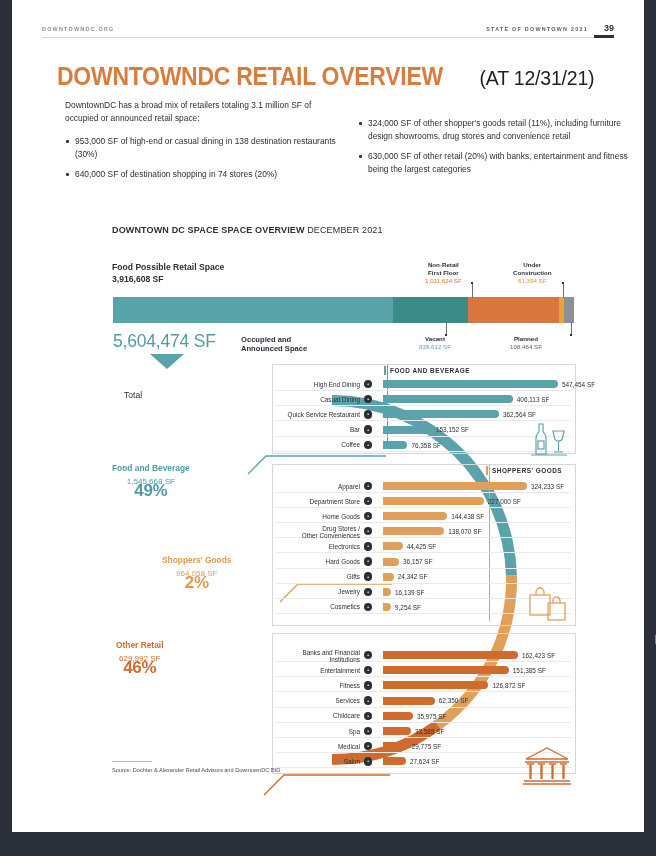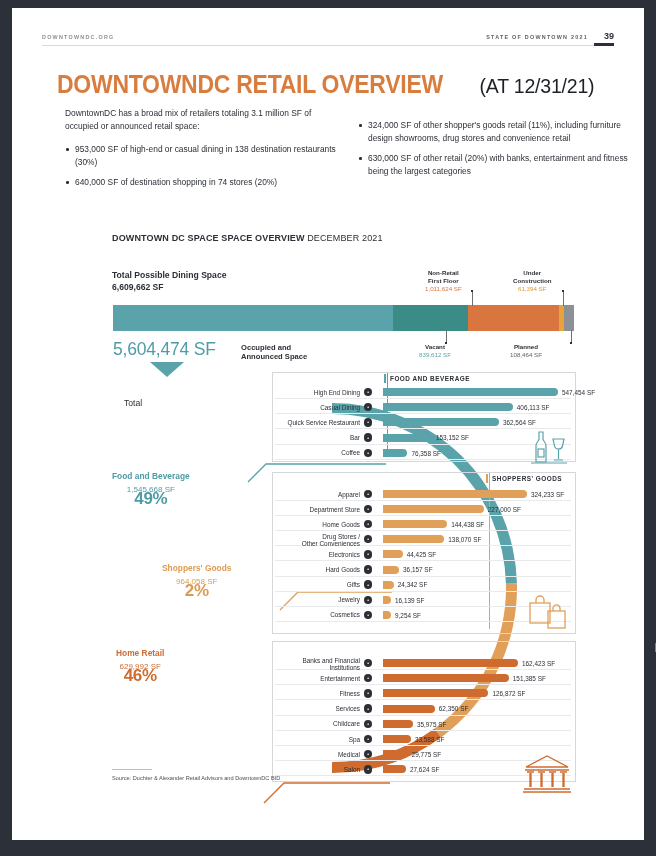--- a/index.html
+++ b/index.html
@@ -3,21 +3,21 @@
 <meta charset="utf-8">
 <style>
   html,body{margin:0;padding:0;}
   body{
     width:656px;height:856px;overflow:hidden;
     background:#2c3039;
     font-family:"Liberation Sans",sans-serif;
     -webkit-font-smoothing:antialiased;
   }
   .page{
-    position:absolute;left:12px;top:8px;
+    position:absolute;left:12px;top:0;
     width:632px;height:832px;background:#ffffff;
   }
 
   
   .runhead{position:absolute;left:30px;top:24px;width:572px;height:20px;}
   .runhead .left{
     position:absolute;left:0;top:2px;font-size:5.4px;letter-spacing:1.25px;
     color:#8c8f95;font-weight:700;
   }
   .runhead .right{
@@ -128,35 +128,35 @@
 
   <div class="intro">
     <div class="col colL">
       <p>DowntownDC has a broad mix of retailers totaling 3.1 million SF of occupied or announced retail space:</p>
       <ul>
         <li>953,000 SF of high-end or casual dining in 138 destination restaurants (30%)</li>
         <li>640,000 SF of destination shopping in 74 stores (20%)</li>
       </ul>
     </div>
     <div class="col colR">
-      <ul style="margin-top:12px;">
+      <ul style="margin-top:18px;">
         <li>324,000 SF of other shopper's goods retail (11%), including furniture design showrooms, drug stores and convenience retail</li>
         <li>630,000 SF of other retail (20%) with banks, entertainment and fitness being the largest categories</li>
       </ul>
     </div>
   </div>
 
   <div class="chart-head">
     <b>DOWNTOWN DC SPACE SPACE OVERVIEW</b>
     <span>DECEMBER 2021</span>
   </div>
 
   <div class="tprs">
-    <div>Total Possible Dining Space</div>
-    <div>6,609,662 SF</div>
+    <div>Food Possible Retail Space</div>
+    <div>3,916,608 SF</div>
   </div>
 
   <div class="stack" id="stackbar">
       <div class="seg" style="left: 0px; width: 280.462px; background: rgb(90, 163, 171);"></div>
       <div class="seg" style="left: 280.462px; width: 75px; background: rgb(59, 140, 135);"></div>
       <div class="seg" style="left: 355.462px; width: 90.3654px; background: rgb(217, 118, 63);"></div>
       <div class="seg" style="left: 445.827px; width: 5.48414px; background: rgb(232, 163, 58);"></div>
       <div class="seg" style="left: 451.311px; width: 9.68877px; background: rgb(141, 144, 151);"></div>
     </div>
 
@@ -204,21 +204,21 @@
     <span class="n">Food and Beverage</span><br>
     <span class="v">1,545,668 SF</span>
     <span class="p">49%</span>
   </div>
   <div class="arclab" style="left:150px;top:553px;color:#dd9a4f;">
     <span class="n">Shoppers' Goods</span><br>
     <span class="v">964,058 SF</span>
     <span class="p">2%</span>
   </div>
   <div class="arclab" style="left:104px;top:638px;color:#cf6b2f;">
-    <span class="n">Home Retail</span><br>
+    <span class="n">Other Retail</span><br>
     <span class="v">629,992 SF</span>
     <span class="p">46%</span>
   </div>
 
   <svg id="connectors" style="position:absolute;left:0;top:0;" width="632" height="832">
       <path d="M236,474 L254,456 L374,456" fill="none" stroke="#5aa3ab" stroke-width="1.3"></path>
       <path d="M268,602 L286,584 L380,584" fill="none" stroke="#e0a059" stroke-width="1.3"></path>
       <path d="M252,795 L272,775 L378,775" fill="none" stroke="#cf6b2f" stroke-width="1.3"></path>
     </svg>
 

